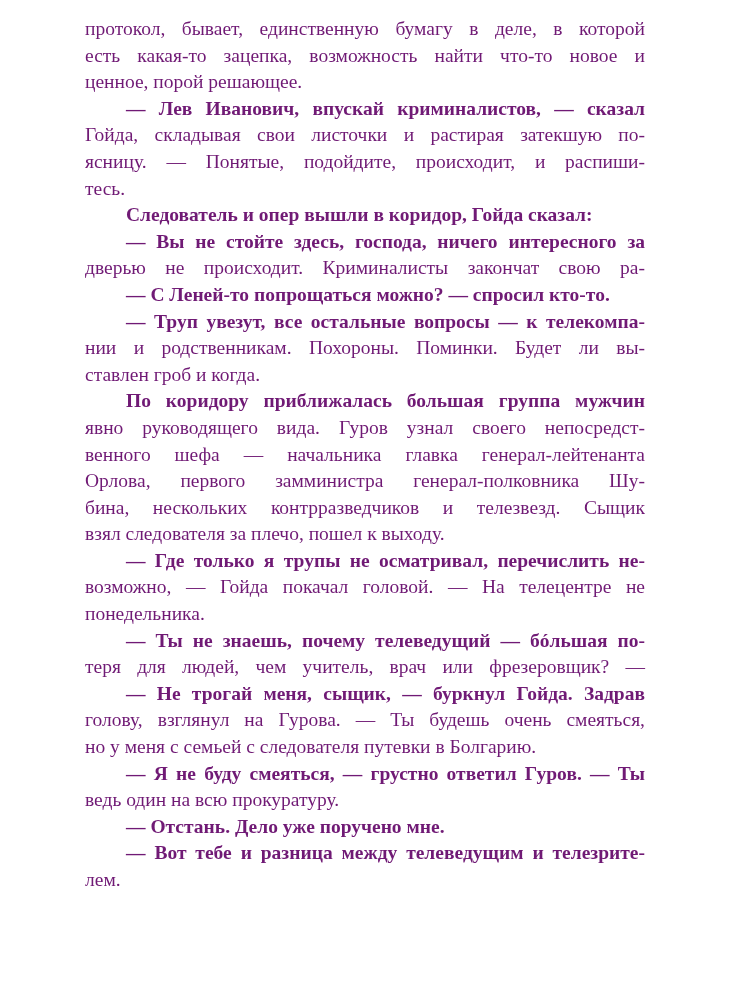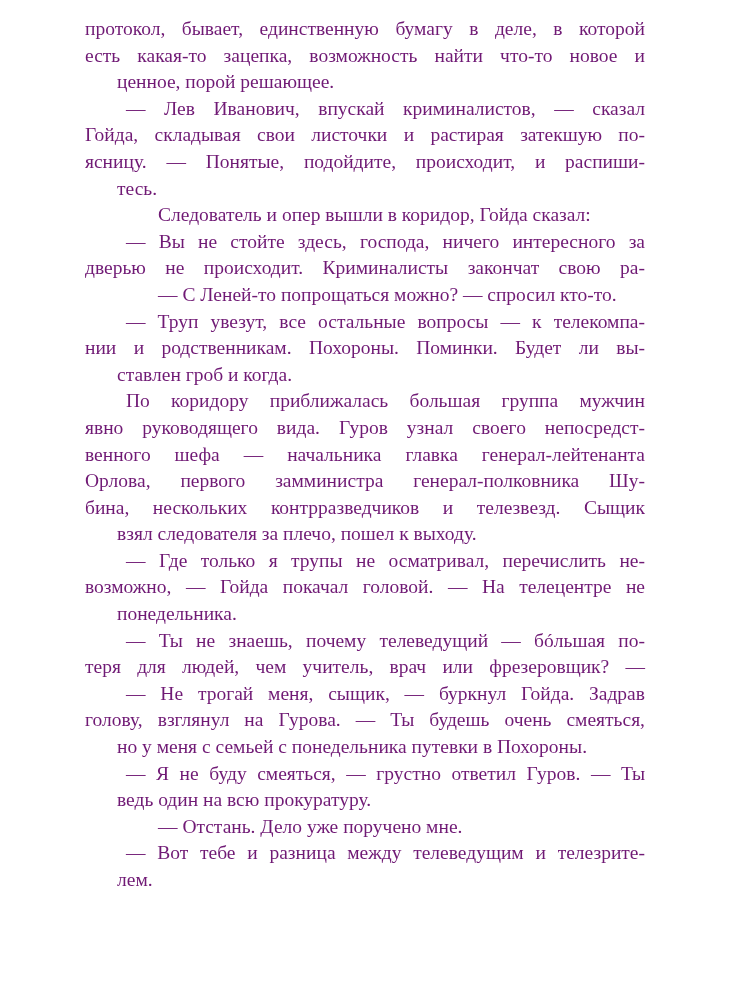--- a/index.html
+++ b/index.html
@@ -15,22 +15,22 @@
     color: #701a75;
     text-align: justify;
   }
   .line {
     display: block;
     white-space: nowrap;
     height: 26.6px;
     text-align: justify;
     text-align-last: justify;
   }
-  .line.last { text-align-last: left; margin-left: 32px; }
-  .line.indent { padding-left: 41px; }
+  .line.last { text-align-last: left; }
+  .line.indent { padding-left: 41px; font-weight: bold; }
 </style>
 </head>
 <body>
 
 <div class="page" id="page">
     <span class="line">протокол, бывает, единственную бумагу в деле, в которой</span>
     <span class="line">есть какая-то зацепка, возможность найти что-то новое и</span>
     <span class="line last">ценное, порой решающее.</span>
     <span class="line indent">— Лев Иванович, впускай криминалистов, — сказал</span>
     <span class="line">Гойда, складывая свои листочки и растирая затекшую по-</span>
@@ -49,19 +49,19 @@
     <span class="line">Орлова, первого замминистра генерал-полковника Шу-</span>
     <span class="line">бина, нескольких контрразведчиков и телезвезд. Сыщик</span>
     <span class="line last">взял следователя за плечо, пошел к выходу.</span>
     <span class="line indent">— Где только я трупы не осматривал, перечислить не-</span>
     <span class="line">возможно, — Гойда покачал головой. — На телецентре не</span>
     <span class="line last">понедельника.</span>
     <span class="line indent">— Ты не знаешь, почему телеведущий — бóльшая по-</span>
     <span class="line">теря для людей, чем учитель, врач или фрезеровщик? —</span>
     <span class="line indent">— Не трогай меня, сыщик, — буркнул Гойда. Задрав</span>
     <span class="line">голову, взглянул на Гурова. — Ты будешь очень смеяться,</span>
-    <span class="line last">но у меня с семьей с понедельника путевки в Похороны.</span>
+    <span class="line last">но у меня с семьей с следователя путевки в Болгарию.</span>
     <span class="line indent">— Я не буду смеяться, — грустно ответил Гуров. — Ты</span>
     <span class="line last">ведь один на всю прокуратуру.</span>
     <span class="line indent last">— Отстань. Дело уже поручено мне.</span>
     <span class="line indent">— Вот тебе и разница между телеведущим и телезрите-</span>
     <span class="line last">лем.</span>
   </div>
 
 </body></html>

